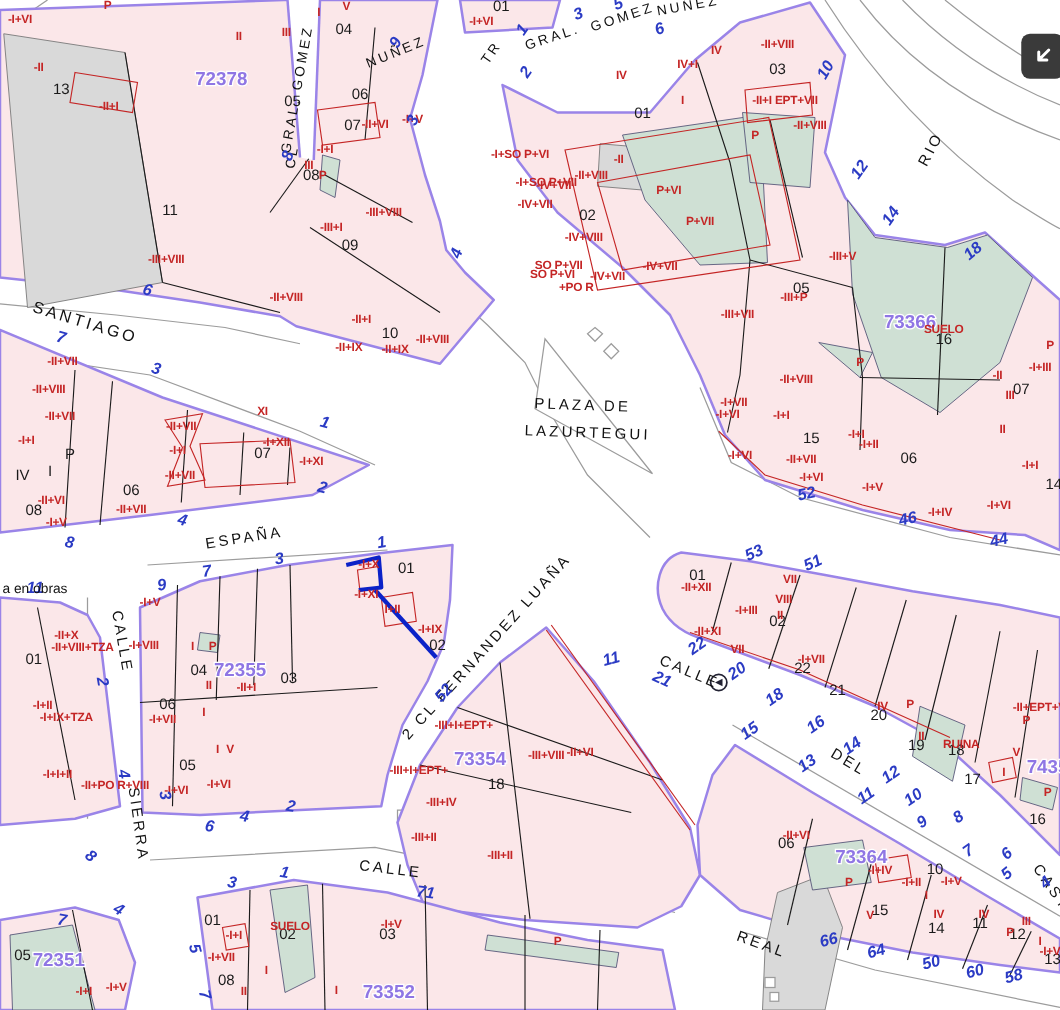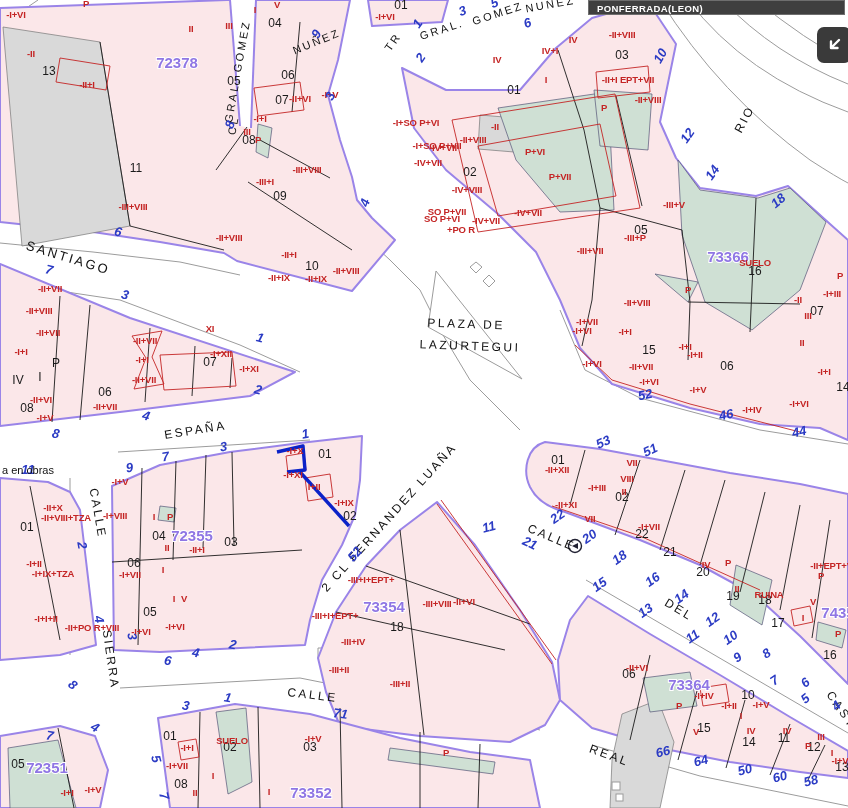--- a/index.html
+++ b/index.html
@@ -479,20 +479,19 @@
         <text x="152" y="760" transform="rotate(75 152 760)" class="t-house">5</text>
         <text x="160" y="797" transform="rotate(75 160 797)" class="t-house">7</text>
         <text x="340" y="718" transform="rotate(8 340 718)" class="t-house">71</text>
         <text x="70" y="688" transform="rotate(40 70 688)" class="t-house">8</text>
         <text x="49" y="740" transform="rotate(10 49 740)" class="t-house">7</text>
         <text x="93" y="731" transform="rotate(30 93 731)" class="t-house">4</text>
         <text x="2" y="474" class="t-note">a en obras</text>
       </g>
   </svg>
 
-  <div class="muni-bar">PONFERRADA(LEON)</div>
 
   <div class="pan-btn">
     <svg width="20" height="20" viewBox="0 0 20 20">
       <path d="M15,5 L7,13 M7,13 L7,6.5 M7,13 L13.5,13" stroke="#fff" stroke-width="2.4" fill="none" stroke-linecap="round"></path>
     </svg>
   </div>
 </div>
 
 </body></html>

